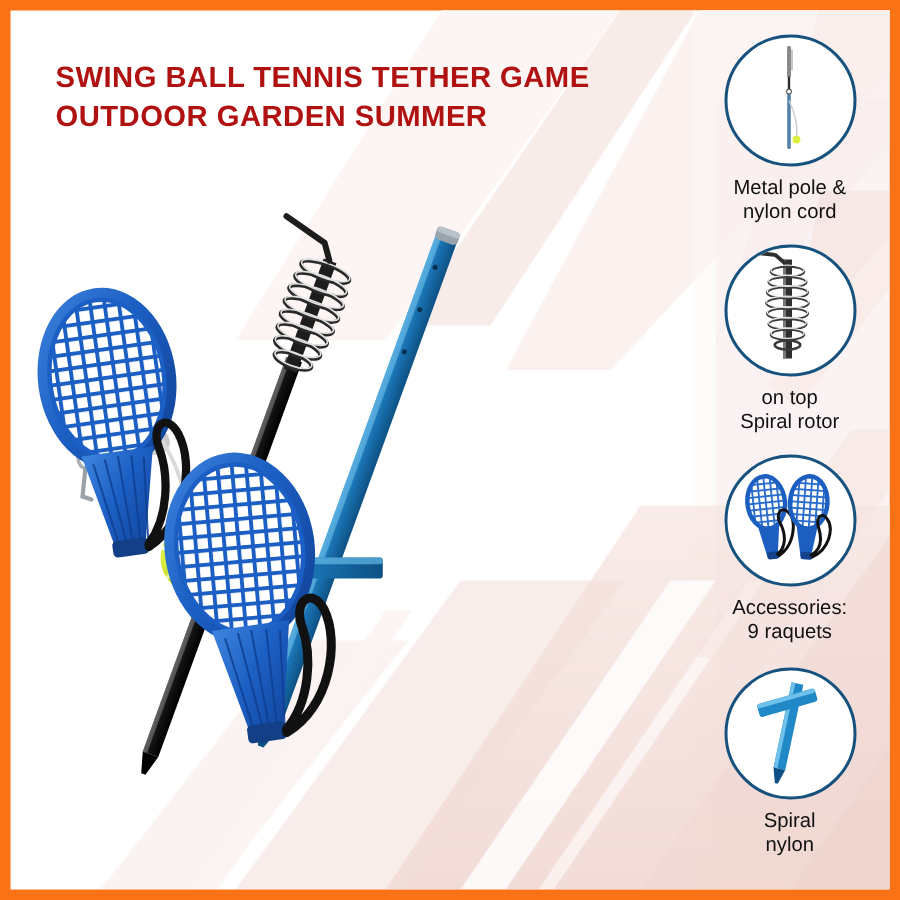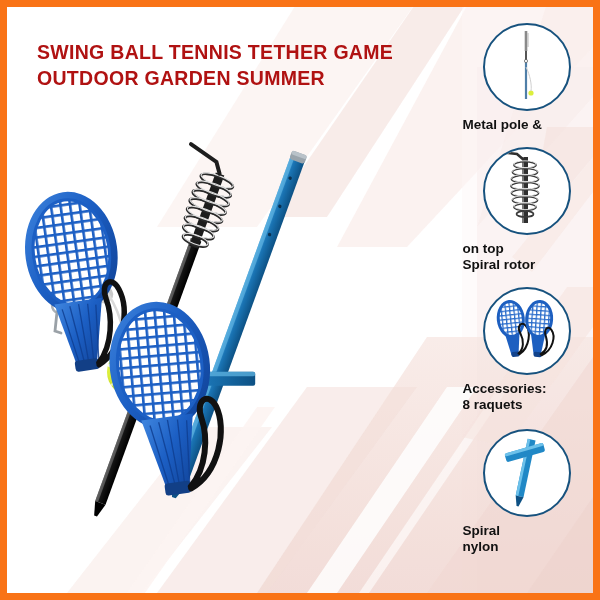--- a/index.html
+++ b/index.html
@@ -49,22 +49,23 @@
     background:#ffffff;
     display:block;
     position:relative;
     overflow:hidden;
   }
   .fcircle svg{position:absolute;top:0;left:0;}
   .flabel{
     margin-top:6px;
     color:#111111;
     font-size:13.5px;
-    font-weight:bold;
+    font-weight:normal;
     line-height:16px;
+    text-align:center;
     width:128px;
   }
   .f0{margin-top:2px;}
   .f1{margin-top:10px;}
   .f2{margin-top:10px;}
   .f3{margin-top:12px;}
 </style>
 </head>
 <body>
 
@@ -262,20 +263,21 @@
           <line x1="41" y1="6" x2="41" y2="26" stroke="#8a8a8a" stroke-width="2.6"></line>
           <line x1="41" y1="36" x2="41" y2="74" stroke="#4f7fa8" stroke-width="2.2"></line>
           <line x1="43" y1="8" x2="43" y2="22" stroke="#bdbdbd" stroke-width="1.1"></line>
           <circle cx="41" cy="36" r="1.6" fill="#ffffff" stroke="#555" stroke-width=".7"></circle>
           <circle cx="46" cy="68" r="2.6" fill="#dcef3c"></circle>
           <path d="M41 42 C 45 50, 47 60, 46 66" stroke="#cfcfcf" stroke-width="1" fill="none"></path>
         </svg>
       </span>
       <div class="flabel">
         <div>Metal pole &amp;</div>
+        <div>nylon cord</div>
       </div>
     </div>
 
     <div class="feature f1">
       <span class="fcircle">
         <svg width="80" height="80" viewBox="0 0 80 80">
           <rect x="37" y="8" width="6" height="66" fill="#2f2f2f"></rect>
           <rect x="37" y="8" width="2" height="66" fill="#787878"></rect>
           <path d="M40 12 L32 5 L14 3" stroke="#2f2f2f" stroke-width="2.6" fill="none" stroke-linecap="round"></path>
           <g stroke="#3a3a3a" stroke-width="1.7" fill="none">
@@ -328,21 +330,21 @@
             <ellipse cx="54" cy="30" rx="14" ry="19" fill="#1d5fc0"></ellipse>
             <ellipse cx="54" cy="30" rx="11" ry="16" fill="url(#mini)"></ellipse>
             <path d="M47 46 L51 66 L58 66 L61 46 Z" fill="#1d5fc0"></path>
             <rect x="51" y="63" width="8" height="5" rx="1.6" fill="#12438c"></rect>
             <path d="M59 66 C 70 60, 72 46, 67 40 C 63 35, 59 40, 62 47 C 65 55, 64 61, 58 65" stroke="#111" stroke-width="2" fill="none" stroke-linecap="round"></path>
           </g>
         </svg>
       </span>
       <div class="flabel">
         <div>Accessories:</div>
-        <div>8 raquets</div>
+        <div>9 raquets</div>
       </div>
     </div>
 
     <div class="feature f3">
       <span class="fcircle">
         <svg width="80" height="80" viewBox="0 0 80 80">
           <g transform="rotate(12 40 40)">
             <rect x="36" y="8" width="8" height="58" fill="#2088c6"></rect>
             <rect x="36" y="8" width="2.6" height="58" fill="#6dc1ea"></rect>
             <polygon points="36,66 44,66 41,76 39,76" fill="#0d5184"></polygon>

